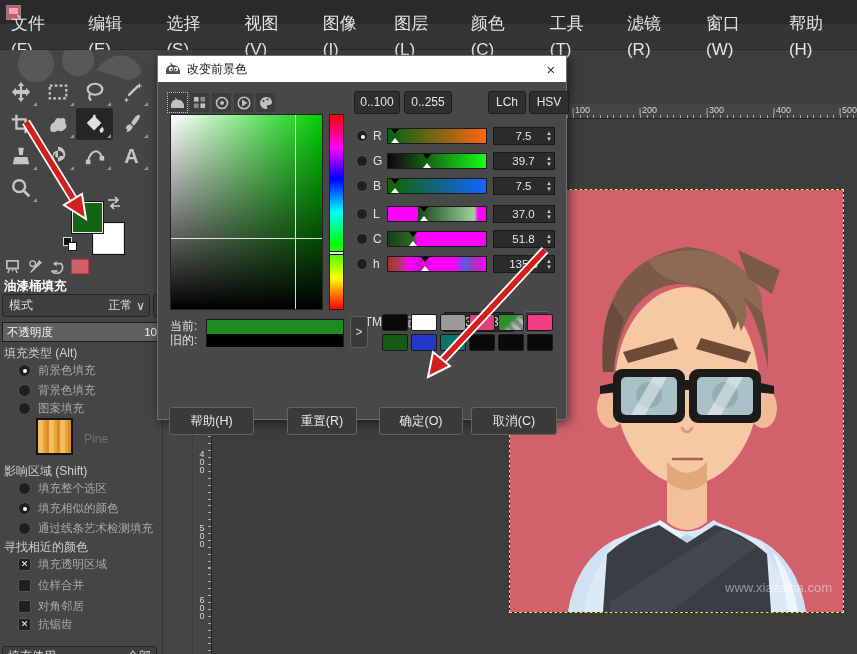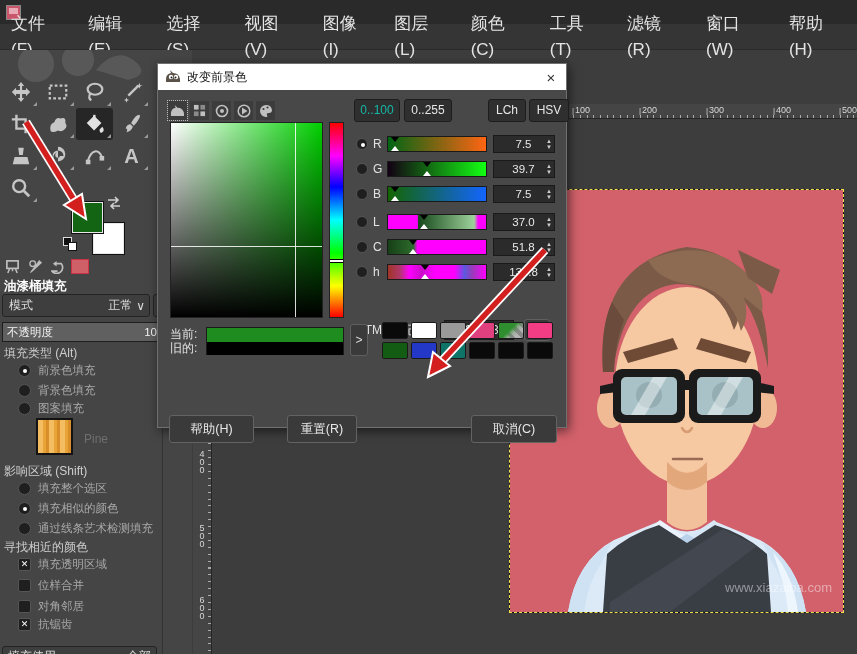--- a/index.html
+++ b/index.html
@@ -96,21 +96,21 @@
   .canvas-frame::after { content:""; position:absolute; inset:0; border:1px dashed #efe04b; pointer-events:none; z-index:5;}
   .canvas { position:absolute; left:1px; top:1px; width:333px; height:422px; overflow:hidden; }
 
   .watermark { position:absolute; left:700px; top:578px; width:157px; text-align:center; z-index:6; pointer-events:none;}
   .watermark .big { font-size:44px; font-weight:bold; letter-spacing:3px; color:rgba(255,255,255,0.18);
                     -webkit-text-stroke:2px rgba(255,255,255,0.65); line-height:1.1; }
   .watermark .url { font-size:13px; color:rgba(255,255,255,0.45); margin-top:2px; }
 
   
   .dialog { position:absolute; left:157px; top:55px; width:410px; height:365px; z-index:10;
-            box-shadow:2px 3px 10px rgba(0,0,0,0.55); border:1px solid #707070; background:#484848;margin-top:8px; }
+            box-shadow:2px 3px 10px rgba(0,0,0,0.55); border:1px solid #707070; background:#484848; }
   .dlg-titlebar { position:absolute; left:0; top:0; width:100%; height:26px; background:#ffffff;
                   display:flex; align-items:center; color:#111; font-size:12px; }
   .dlg-titlebar .dlg-icon { margin:0 6px 0 7px; }
   .dlg-titlebar .dlg-title { flex:1; }
   .dlg-close { width:30px; text-align:center; font-size:15px; color:#333; }
   .dlg-body { position:absolute; left:0; top:26px; right:0; bottom:0; background:#484848; }
 
   .nb-tabs { position:absolute; left:10px; top:11px; display:flex; gap:3px; }
   .nb-tab { width:19px; height:19px; background:#3c3c3c; display:flex; align-items:center; justify-content:center;
             color:#c0c0c0; }
@@ -492,21 +492,21 @@
         </span>
         <span class="nb-tab">
           <svg width="14" height="14" viewBox="0 0 14 14">
               <path d="M7 1a6 6 0 100 12q2 0 1-2t2-2q3 0 3-3a6 6 0 00-6-5z" fill="#c0c0c0"></path>
               <circle cx="4.5" cy="5" r="1.1" fill="#3c3c3c"></circle>
               <circle cx="8.5" cy="3.5" r="1.1" fill="#3c3c3c"></circle>
             </svg>
         </span>
       </div>
 
-      <div class="scale-btn" style="left:196px; width:46px; color:#14b8a6;">0..100</div>
+      <div class="scale-btn" style="left:196px; width:46px; color:#e5e5e5;">0..100</div>
       <div class="scale-btn" style="left:246px; width:48px;">0..255</div>
       <div class="scale-btn" style="left:330px; width:38px;">LCh</div>
       <div class="scale-btn" style="left:371px; width:40px;">HSV</div>
 
       <div class="color-square">
         <div class="cs-vline"></div>
         <div class="cs-hline"></div>
       </div>
       <div class="hue-strip">
         <div class="hue-mark"></div>
@@ -626,20 +626,21 @@
         <span class="sw" style="background-color: rgb(19, 92, 19);"></span>
         <span class="sw" style="background-color: rgb(36, 56, 200);"></span>
         <span class="sw" style="background-color: rgb(14, 116, 104);"></span>
         <span class="sw" style="background-color: rgb(10, 10, 10);"></span>
         <span class="sw" style="background-color: rgb(10, 10, 10);"></span>
         <span class="sw" style="background-color: rgb(10, 10, 10);"></span>
       </div>
 
       <div class="dlg-btn" style="left:11px; width:85px;">帮助(H)</div>
       <div class="dlg-btn" style="left:129px; width:70px;">重置(R)</div>
+      <div class="dlg-btn" style="left:221px; width:84px;">确定(O)</div>
       <div class="dlg-btn" style="left:313px; width:86px;">取消(C)</div>
     </div>
   </div>
 
   <svg class="arrows" viewBox="0 0 857 654">
     <g>
       <line x1="26" y1="122" x2="74" y2="200" stroke="#ffffff" stroke-width="9"></line>
       <line x1="26" y1="122" x2="74" y2="200" stroke="#d41f1f" stroke-width="5.5"></line>
       <polygon points="86,219 82,194 64,205" fill="#d41f1f" stroke="#ffffff" stroke-width="2"></polygon>
     </g>

